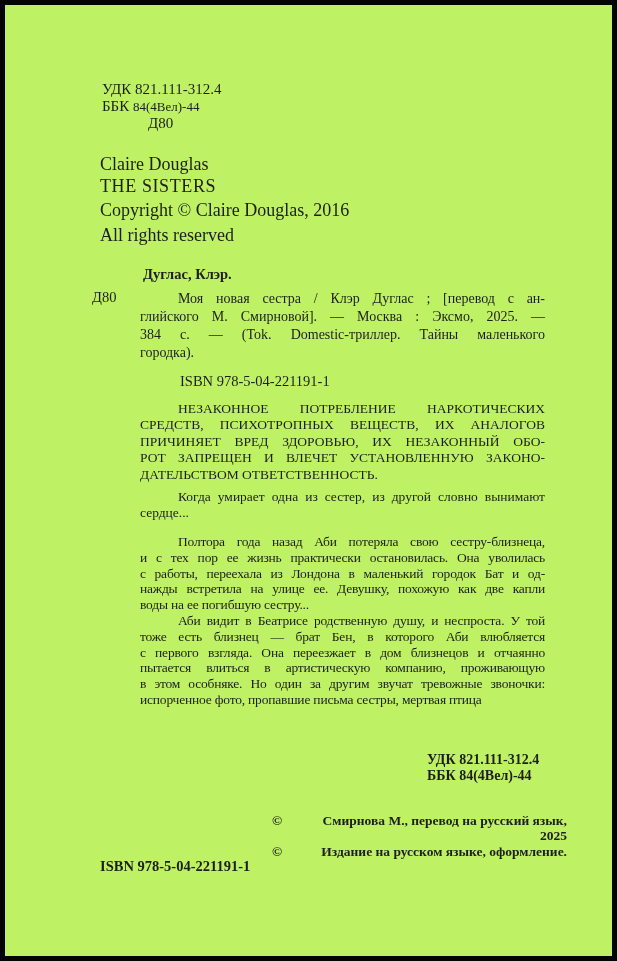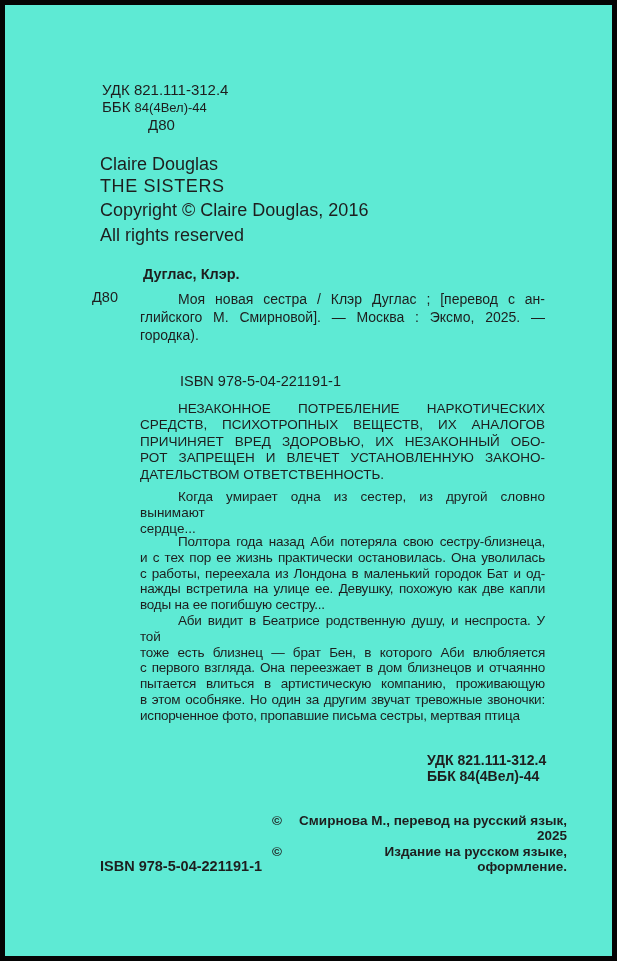--- a/index.html
+++ b/index.html
@@ -1,22 +1,22 @@
 <!DOCTYPE html>
 <html><head>
 <meta charset="utf-8">
 <style>
   html,body { margin:0; padding:0; background:#2a2a2a; }
   .page {
     position:relative;
     width:617px; height:961px;
     box-sizing:border-box;
-    background:#5eead4;
+    background:#bef264;
     border:5px solid #050505;
-    font-family:Liberation Sans, sans-serif;
+    font-family:Liberation Serif, serif;
     color:#1e1e1e;
     overflow:hidden;
   }
   .abs { position:absolute; }
 
   
   .top-codes { left:97px; top:76px; font-size:15px; line-height:17px; }
   .top-codes .idx { padding-left:46px; }
   .bbk-val { font-size:13px; }
 
@@ -70,20 +70,21 @@
     <div class="title">THE SISTERS</div>
     <div class="copy">Copyright © Claire Douglas, 2016</div>
     <div>All rights reserved</div>
   </div>
 
   <div class="abs card-author">Дуглас, Клэр.</div>
   <div class="abs card-index">Д80</div>
   <div class="abs card-desc jblock indent-first">
       <div class="tline">Моя новая сестра / Клэр Дуглас ; [перевод с ан-</div>
       <div class="tline">глийского М. Смирновой]. — Москва : Эксмо, 2025. —</div>
+      <div class="tline">384 с. — (Tok. Domestic-триллер. Тайны маленького</div>
       <div class="tline">городка).</div>
     </div>
   <div class="abs isbn-mid">ISBN 978-5-04-221191-1</div>
 
   <div class="abs warning jblock indent-first">
       <div class="tline">НЕЗАКОННОЕ ПОТРЕБЛЕНИЕ НАРКОТИЧЕСКИХ</div>
       <div class="tline">СРЕДСТВ, ПСИХОТРОПНЫХ ВЕЩЕСТВ, ИХ АНАЛОГОВ</div>
       <div class="tline">ПРИЧИНЯЕТ ВРЕД ЗДОРОВЬЮ, ИХ НЕЗАКОННЫЙ ОБО-</div>
       <div class="tline">РОТ ЗАПРЕЩЕН И ВЛЕЧЕТ УСТАНОВЛЕННУЮ ЗАКОНО-</div>
       <div class="tline">ДАТЕЛЬСТВОМ ОТВЕТСТВЕННОСТЬ.</div>

